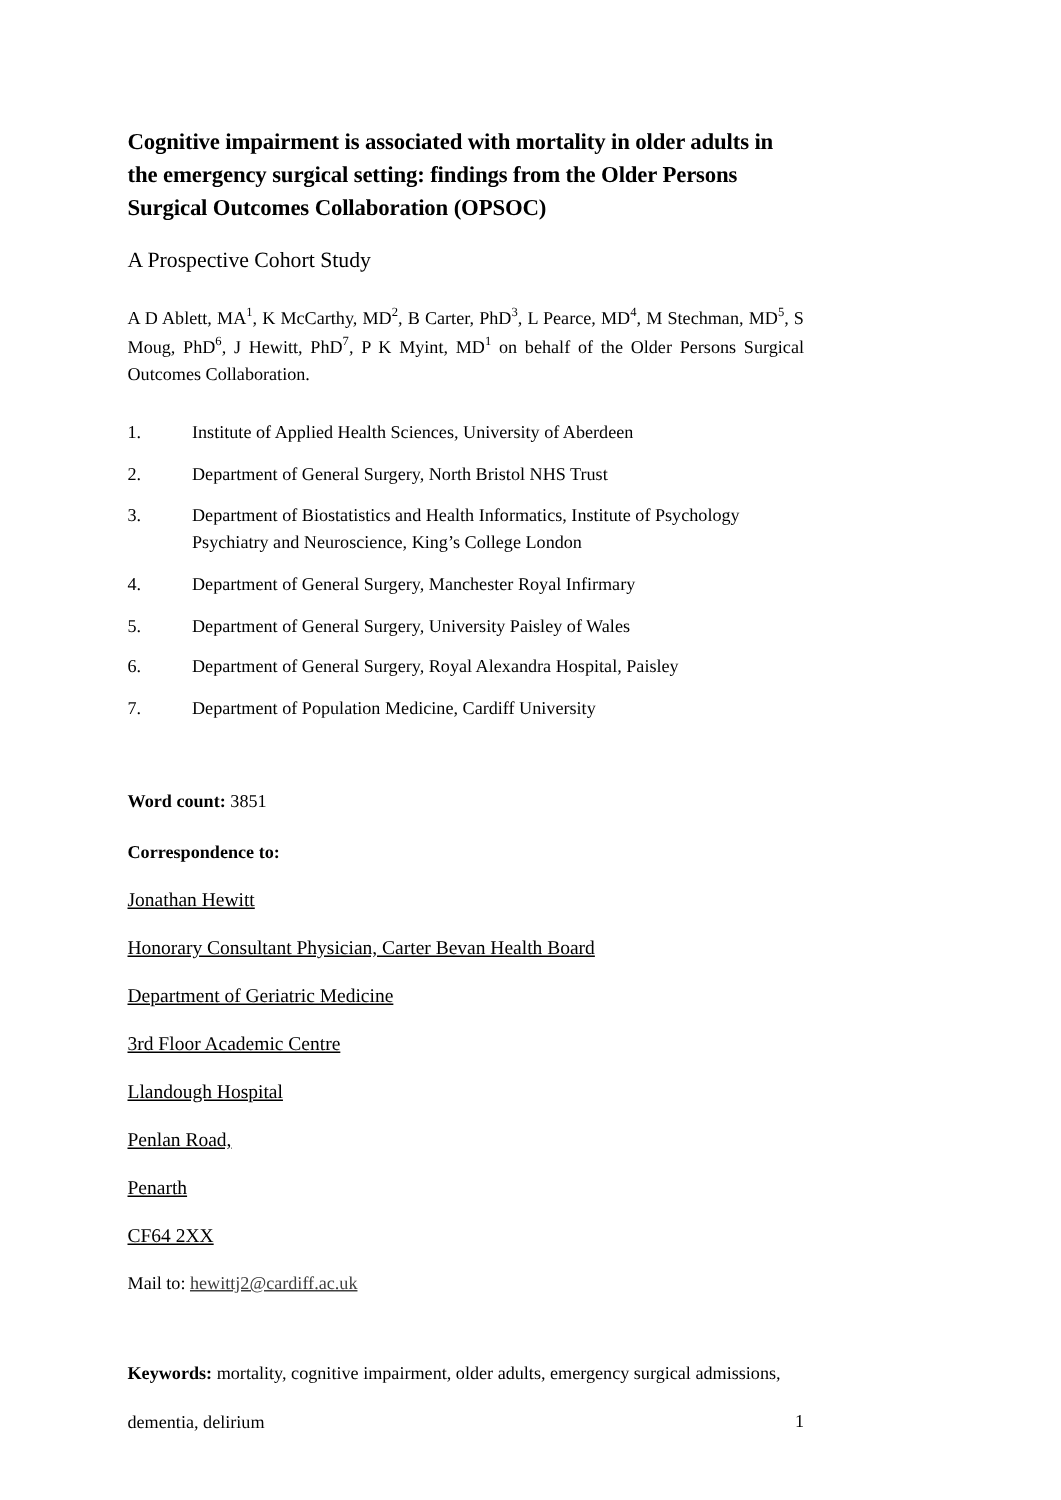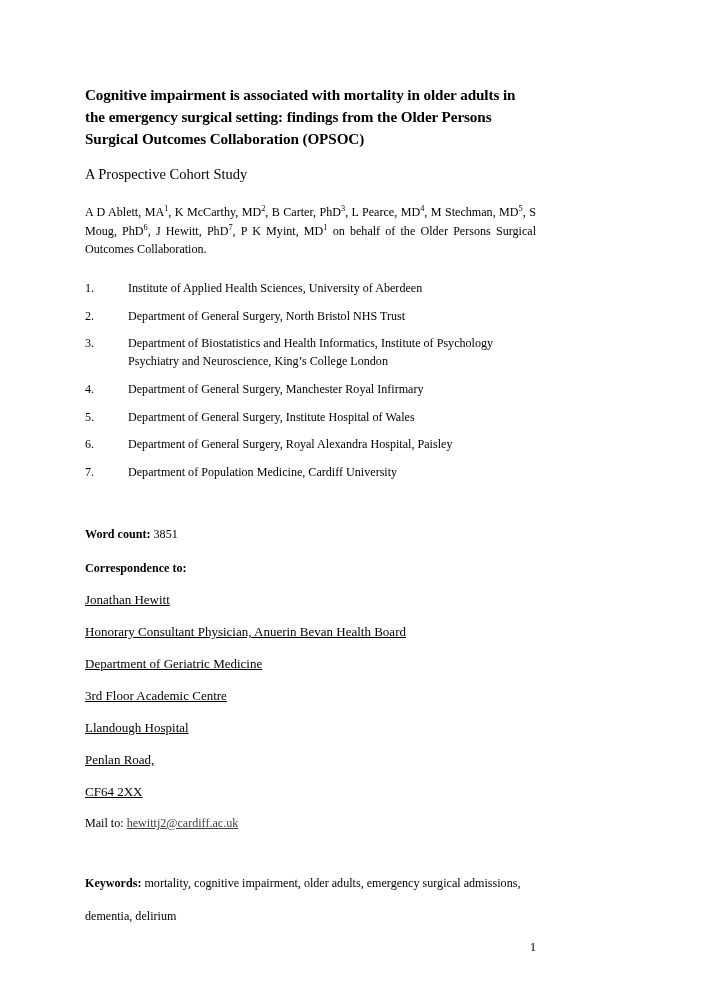--- a/index.html
+++ b/index.html
@@ -140,21 +140,21 @@
       <div class="aff-row">
         <div class="aff-num">3.</div>
         <div class="aff-text">Department of Biostatistics and Health Informatics, Institute of Psychology Psychiatry and Neuroscience, King’s College London</div>
       </div>
       <div class="aff-row">
         <div class="aff-num">4.</div>
         <div class="aff-text">Department of General Surgery, Manchester Royal Infirmary</div>
       </div>
       <div class="aff-row">
         <div class="aff-num">5.</div>
-        <div class="aff-text">Department of General Surgery, Institute Hospital of Wales</div>
+        <div class="aff-text">Department of General Surgery, University Paisley of Wales</div>
       </div>
       <div class="aff-row">
         <div class="aff-num">6.</div>
         <div class="aff-text">Department of General Surgery, Royal Alexandra Hospital, Paisley</div>
       </div>
       <div class="aff-row">
         <div class="aff-num">7.</div>
         <div class="aff-text">Department of Population Medicine, Cardiff University</div>
       </div>
     </div>
@@ -162,25 +162,26 @@
   <div class="block-gap"></div>
 
   <div class="wordcount">
     <b>Word count:</b><span> 3851</span>
   </div>
 
   <div class="corr">Correspondence to:</div>
 
   <div class="corr-lines">
       <div class="corr-line">Jonathan Hewitt</div>
-      <div class="corr-line">Honorary Consultant Physician, Anuerin Bevan Health Board</div>
+      <div class="corr-line">Honorary Consultant Physician, Carter Bevan Health Board</div>
       <div class="corr-line">Department of Geriatric Medicine</div>
       <div class="corr-line">3rd Floor Academic Centre</div>
       <div class="corr-line">Llandough Hospital</div>
       <div class="corr-line">Penlan Road,</div>
+      <div class="corr-line">Penarth</div>
       <div class="corr-line">CF64 2XX</div>
     </div>
 
   <div class="mail-line">
     <span>Mail to: </span><a class="mail-link" href="#" style="color: #404040;">hewittj2@cardiff.ac.uk</a>
   </div>
 
   <div class="keywords">
     <b>Keywords:</b><span> mortality, cognitive impairment, older adults, emergency surgical admissions,</span>
   </div>

